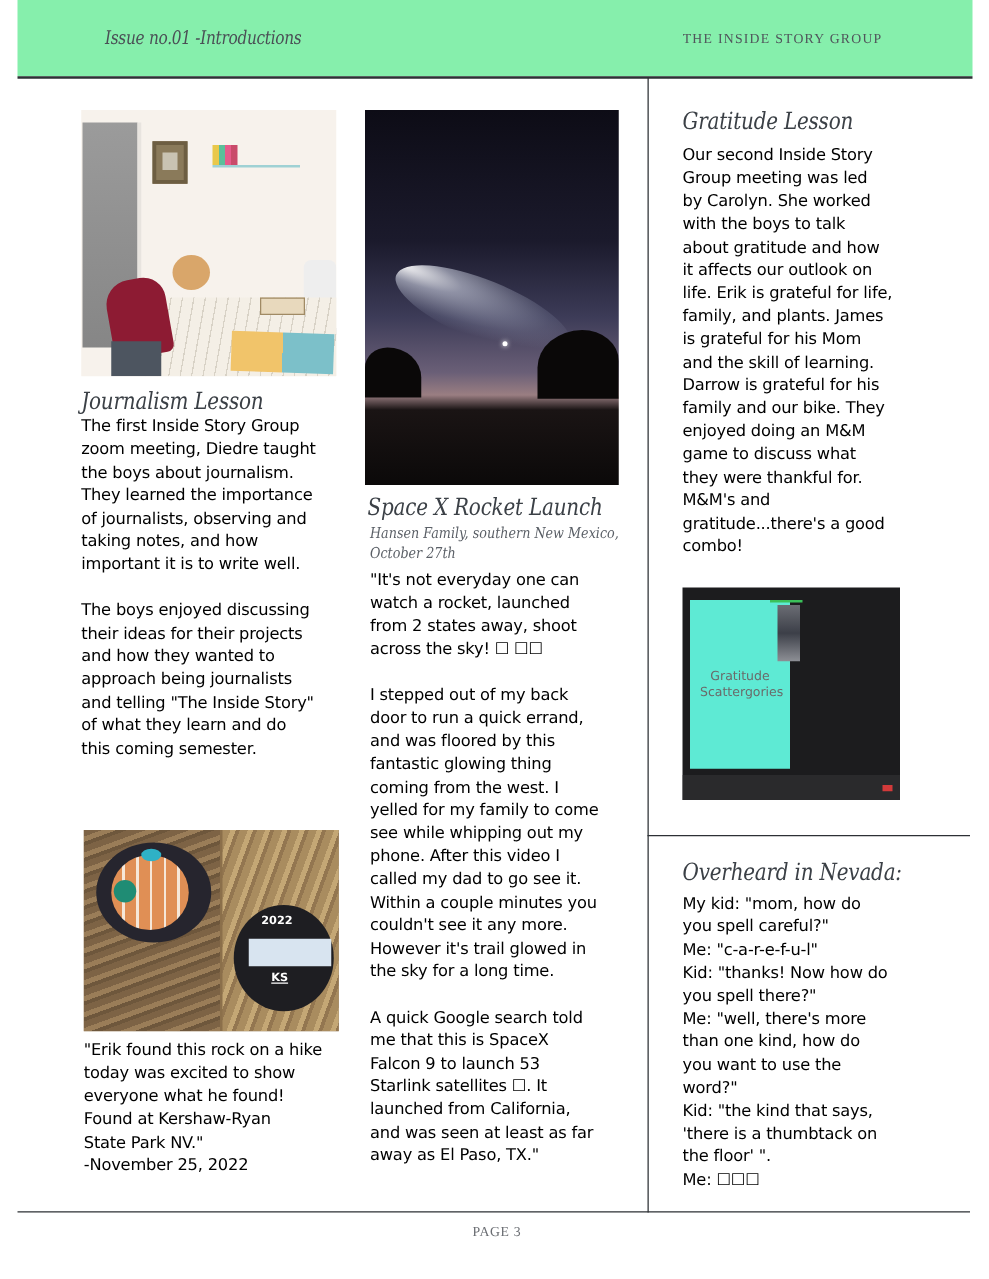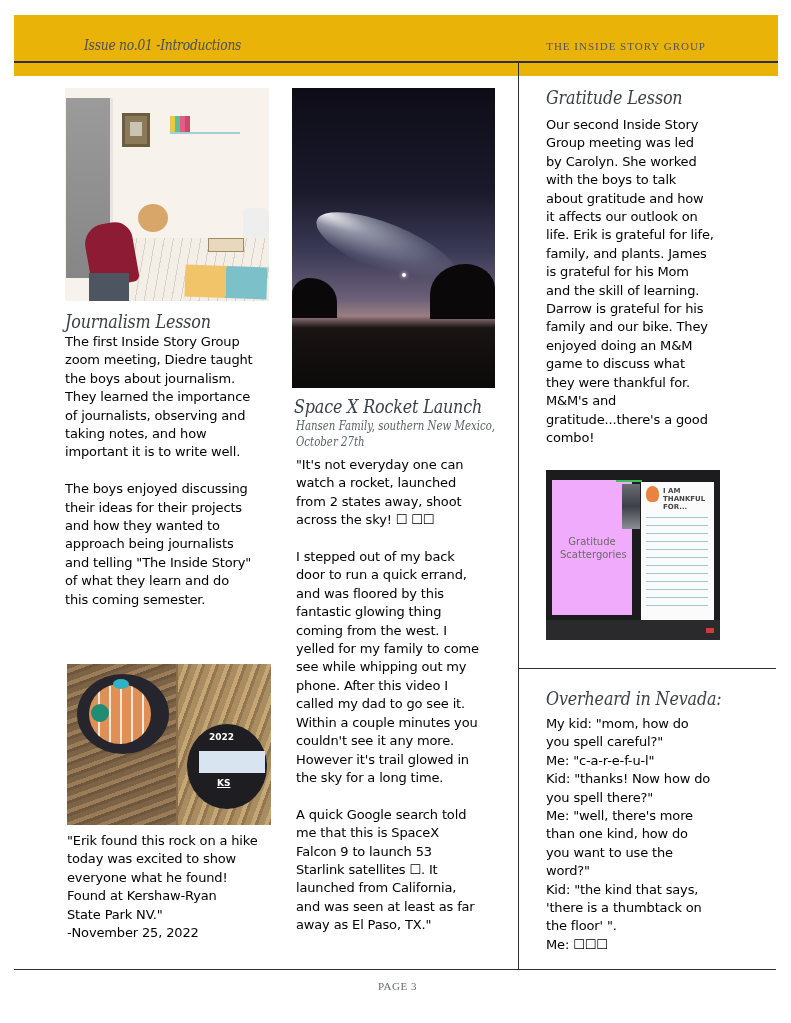--- a/index.html
+++ b/index.html
@@ -1,22 +1,21 @@
 <!DOCTYPE html>
 <html><head>
 <meta charset="utf-8">
 <style>
   * { box-sizing: border-box; margin: 0; padding: 0; }
   html, body { width: 791px; height: 1023px; background: #ffffff; overflow: hidden; }
   body { position: relative; font-family: "DejaVu Sans", sans-serif; color: #1a1a1a; }
 
   .header {
     position: absolute; left: 14px; top: 0; width: 764px; height: 61px;
-    background: #eab308;
-    margin-top: 15px;
+    background: #86efac;
   }
   .header-title {
     position: absolute; left: 70px; top: 21px;
     font-family: "DejaVu Serif", serif; font-style: italic;
     font-size: 15px; color: #4a4f55; letter-spacing: -0.3px;
     transform: scaleX(0.82); transform-origin: left center;
   }
   .header-brand {
     position: absolute; right: 72px; top: 25px;
     font-family: "Liberation Serif", serif; font-size: 11px;
@@ -77,21 +76,21 @@
   .photo-rock .rock-l { position: absolute; left: 10px; top: 10px; width: 92px; height: 80px; background: #26252e; border-radius: 50%; }
   .photo-rock .pumpkin { position: absolute; left: 22px; top: 20px; width: 62px; height: 60px; background: repeating-linear-gradient(90deg,#e08f55 0 9px,#f6e7d8 9px 11px); border-radius: 50%; }
   .photo-rock .leaf { position: absolute; left: 24px; top: 40px; width: 18px; height: 18px; background: #1f8c74; border-radius: 50%; }
   .photo-rock .stem { position: absolute; left: 46px; top: 15px; width: 16px; height: 10px; background: #2fb1c6; border-radius: 50%; }
   .photo-rock .rock-r { position: absolute; left: 120px; top: 60px; width: 80px; height: 85px; background: #1e1e22; border-radius: 50%; }
   .photo-rock .label { position: absolute; left: 132px; top: 87px; width: 66px; height: 22px; background: #d8e4f0; }
   .photo-rock .txt { position: absolute; left: 142px; color: #fff; font-family: "DejaVu Sans", sans-serif; font-size: 9px; font-weight: bold; text-align: right; }
 
   
   .photo-zoom { left: 546px; top: 470px; width: 174px; height: 170px; background: #1c1c1e; }
-  .photo-zoom .left-screen { position: absolute; left: 6px; top: 10px; width: 80px; height: 135px; background: #f0abfc; }
+  .photo-zoom .left-screen { position: absolute; left: 6px; top: 10px; width: 80px; height: 135px; background: #5eead4; }
   .photo-zoom .left-screen span { position: absolute; left: 8px; top: 55px; font-family: "DejaVu Sans", sans-serif; font-size: 10px; color: #6a6a6a; line-height: 13px; text-align: center; width: 64px; }
   .photo-zoom .thumbs { position: absolute; left: 76px; top: 14px; width: 18px; height: 45px; background: linear-gradient(#6b6d74,#3c3f48 50%,#8d8f95); }
   .photo-zoom .greenbar { position: absolute; left: 70px; top: 10px; width: 26px; height: 2px; background: #3bc15a; }
   .photo-zoom .right-screen { position: absolute; left: 95px; top: 12px; width: 73px; height: 140px; background: #fbfbfb; }
   .photo-zoom .right-screen .ttl { position: absolute; left: 22px; top: 5px; font-family: "DejaVu Sans", sans-serif; font-size: 7px; color: #444; font-weight: bold; }
   .photo-zoom .right-screen .owl { position: absolute; left: 5px; top: 4px; width: 13px; height: 16px; background: #e88440; border-radius: 50% 50% 40% 40%; }
   .photo-zoom .right-screen .lines { position: absolute; left: 5px; top: 28px; width: 62px; height: 100px; background: repeating-linear-gradient(180deg,transparent 0 7px,#9cc7d6 7px 8px); }
   .photo-zoom .bottom { position: absolute; left: 0; bottom: 0; width: 174px; height: 20px; background: #2a2a2c; }
   .photo-zoom .red { position: absolute; right: 6px; bottom: 7px; width: 8px; height: 5px; background: #d23a3a; }
 
@@ -212,25 +211,20 @@
 M&amp;M's and
 gratitude...there's a good
 combo!</div>
 
 <div class="photo photo-zoom" title="Zoom screen showing Gratitude Scattergories">
   <div class="left-screen">
     <span>Gratitude Scattergories</span>
   </div>
   <div class="greenbar"></div>
   <div class="thumbs"></div>
-  <div class="right-screen">
-    <div class="owl"></div>
-    <div class="ttl">I AM THANKFUL FOR...</div>
-    <div class="lines"></div>
-  </div>
   <div class="bottom"></div>
   <div class="red"></div>
 </div>
 
 <div class="heading" style="left:546px; top:687px;">Overheard in Nevada:</div>
 <div class="body-text" style="left:546px; top:715px; width:190px;">My kid: "mom, how do
 you spell careful?"
 Me: "c-a-r-e-f-u-l"
 Kid: "thanks! Now how do
 you spell there?"

